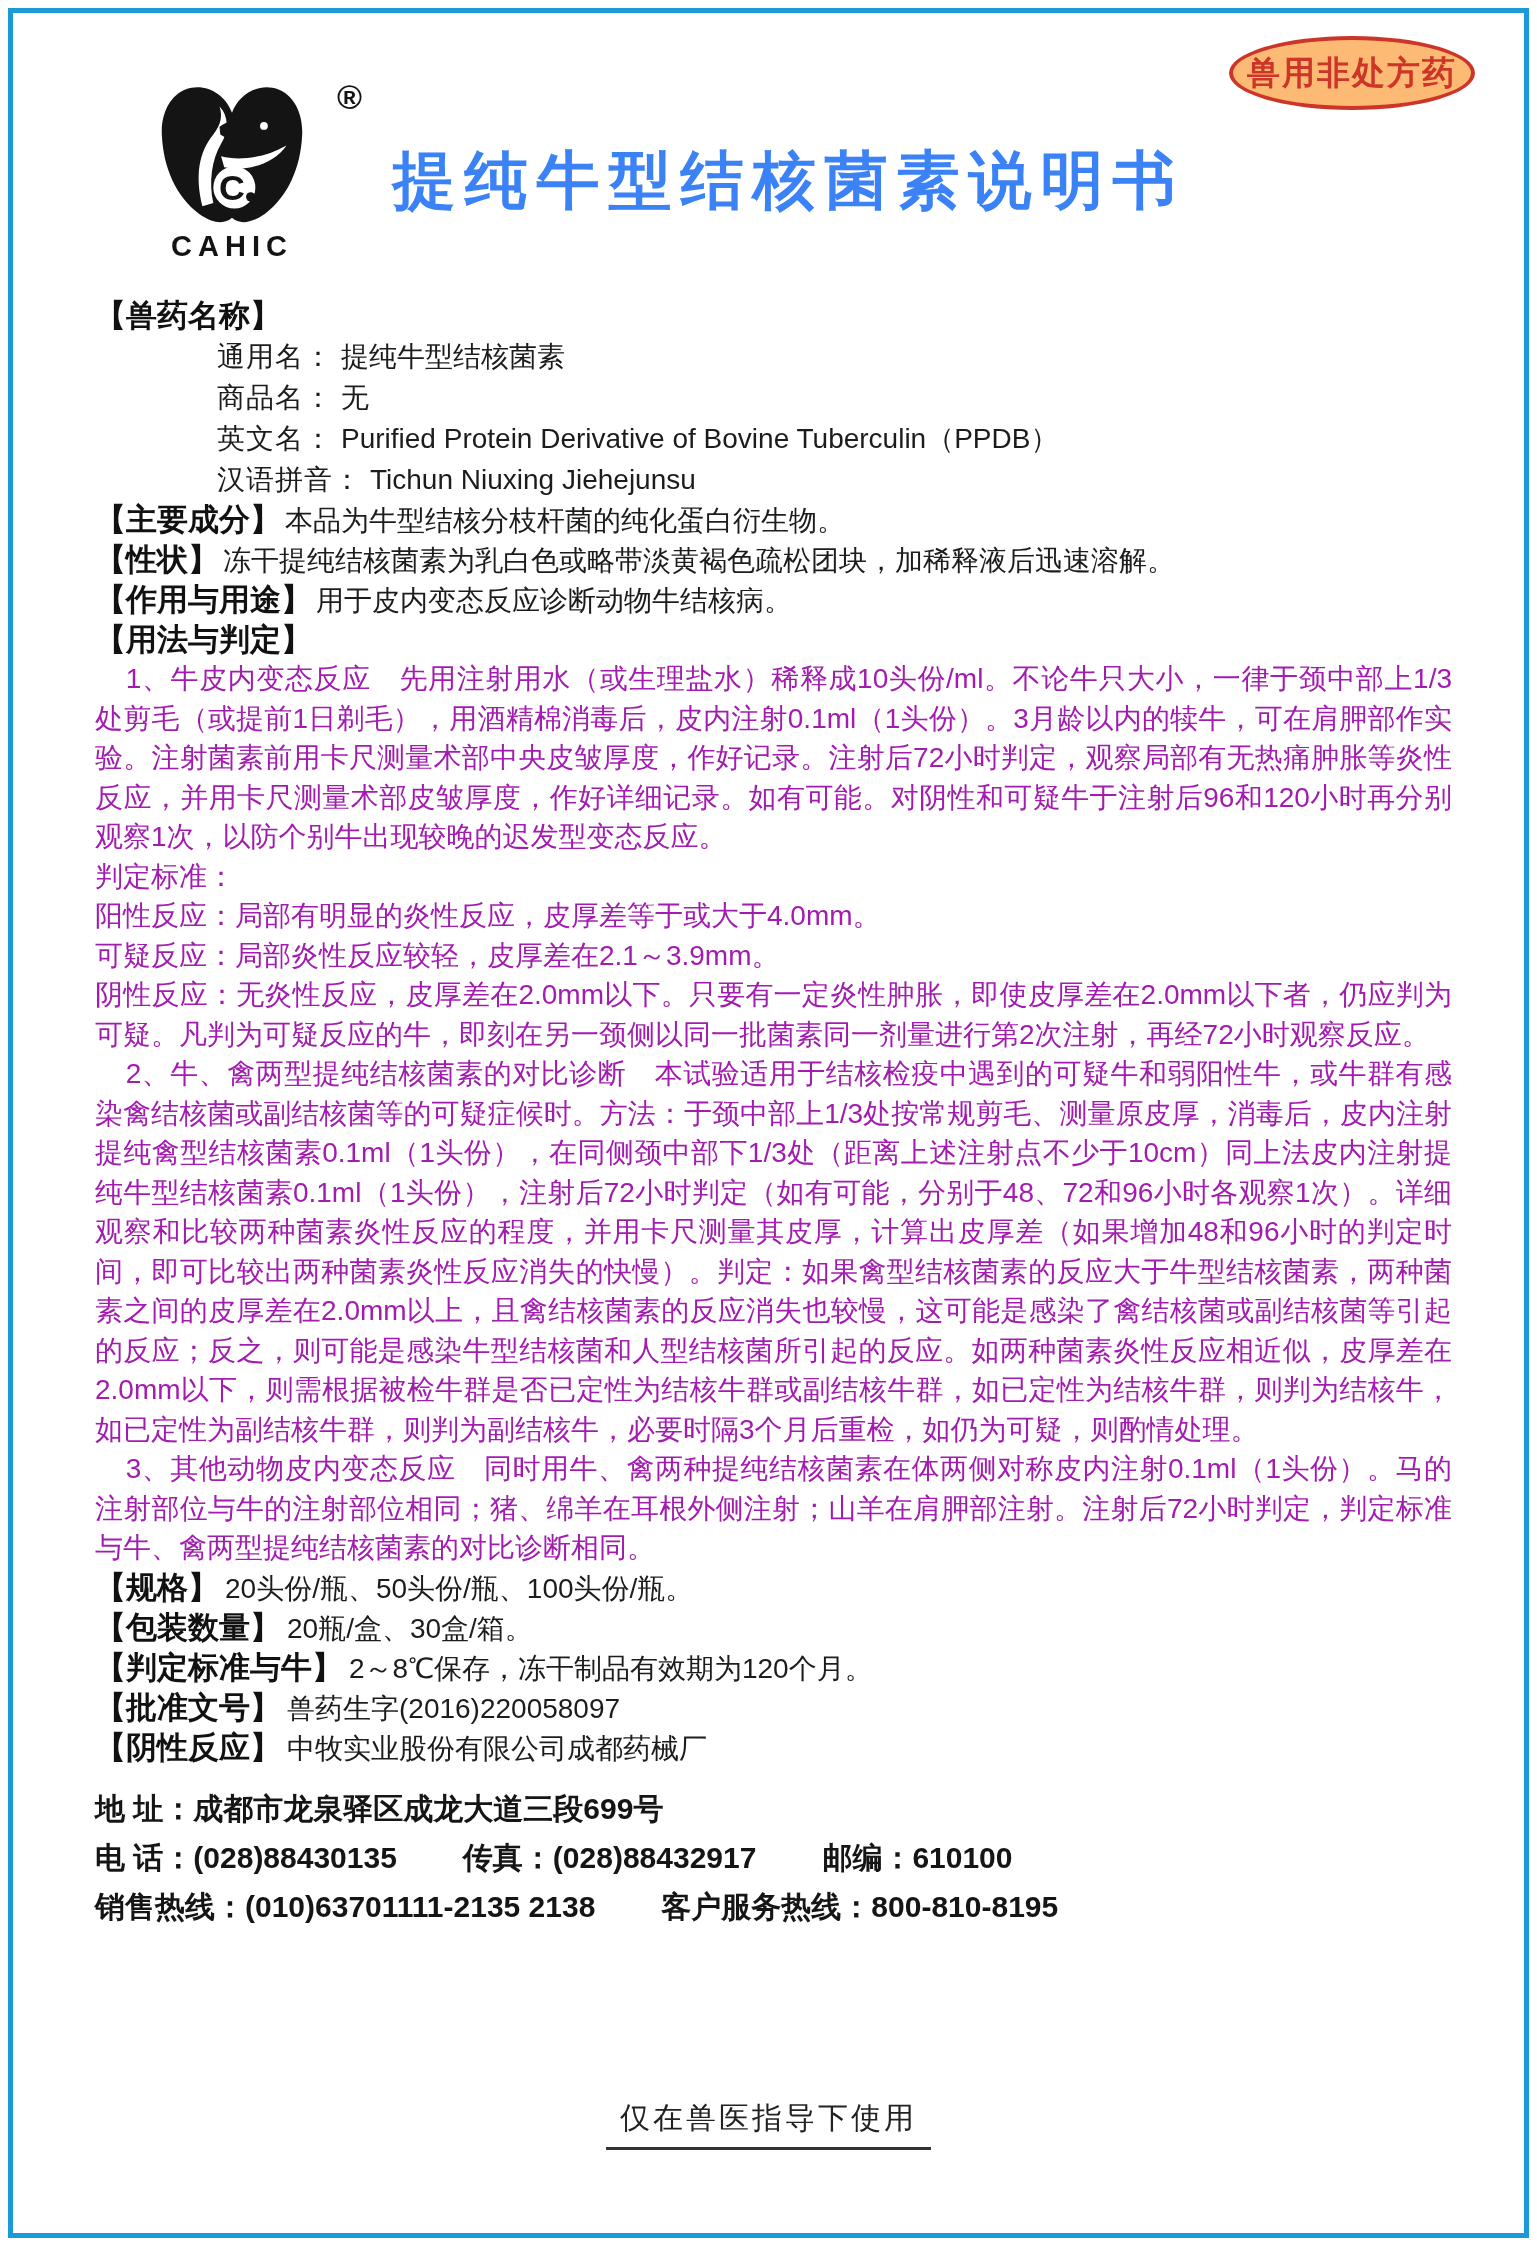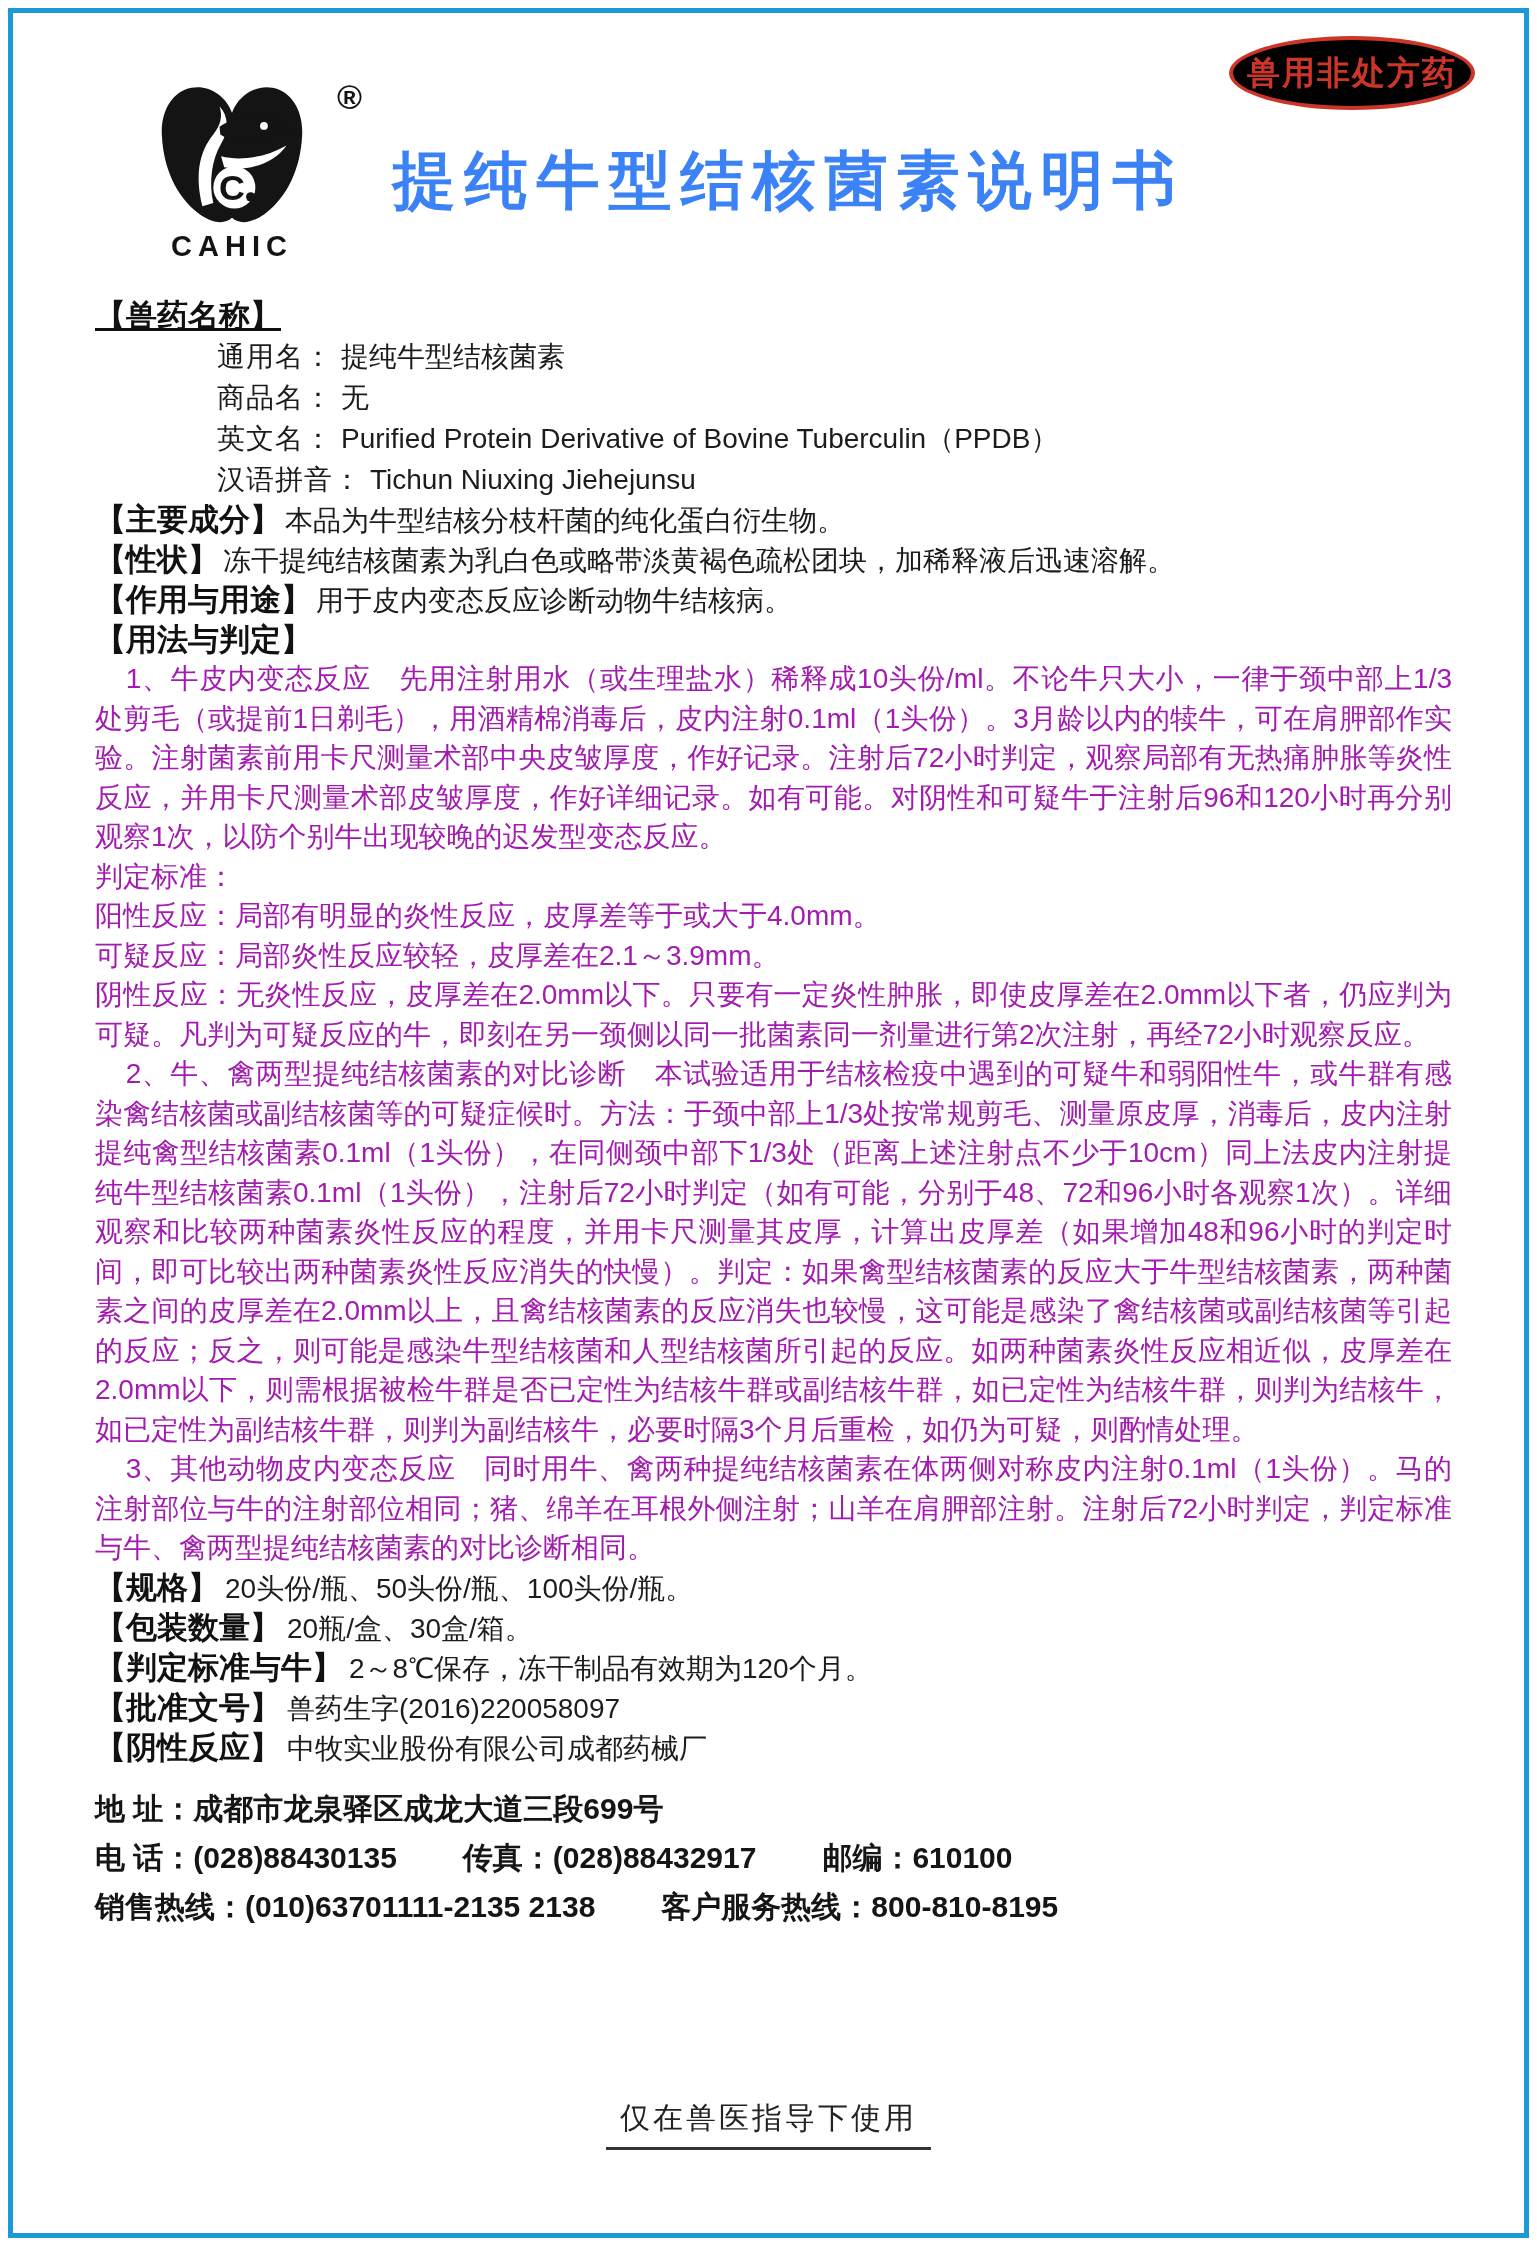--- a/index.html
+++ b/index.html
@@ -33,26 +33,26 @@
     font-size:63px;font-weight:900;letter-spacing:9px;
     color:#3b82f6;
   }
   .badge{
     position:absolute;right:62px;top:36px;
     width:238px;height:66px;
     border:4px solid #cd3529;border-radius:50%;
     display:flex;align-items:center;justify-content:center;
     font-family:Liberation Sans, sans-serif;
     font-size:33px;font-weight:bold;letter-spacing:2px;color:#cd3529;
-    background:#000000;
+    background:#fdba74;
   }
   
   .content{position:absolute;left:95px;right:85px;top:296px;}
   .hdr{font-weight:bold;font-size:31px;color:#111;}
-  .name-header{line-height:40px;text-decoration:underline;}
+  .name-header{line-height:40px;}
   .name-rows{margin-left:122px;font-size:28px;line-height:41px;}
   .name-rows .lbl{letter-spacing:1px;}
   .name-rows .val{margin-left:8px;}
   .inline-sec{font-size:28px;line-height:39px;}
   .inline-sec .hdr{margin-right:4px;}
   .usage-header{line-height:39px;}
   .para{
     margin:0;font-size:28px;line-height:39.5px;
     text-align:justify;color:#a21caf;
   }

